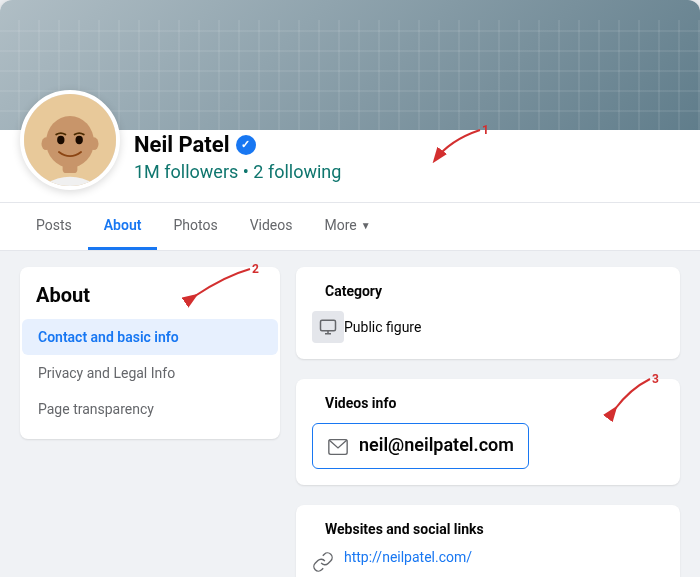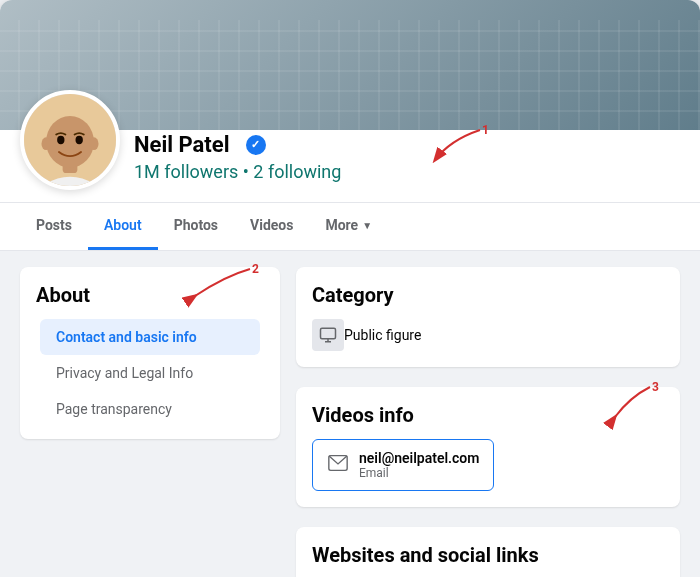--- a/index.html
+++ b/index.html
@@ -75,21 +75,21 @@
     }
     .profile-info {
       padding-bottom: 8px;
       display: flex;
       flex-direction: column;
       gap: 4px;
     }
     .profile-name-row {
       display: flex;
       align-items: center;
-      gap: 16px;
+      gap: 6px;
     }
     .profile-name {
       font-size: 22px;
       font-weight: 700;
       color: #050505;
     }
     .verified-icon {
       width: 20px;
       height: 20px;
       background: #1877f2;
@@ -110,21 +110,21 @@
       display: flex;
       align-items: center;
       padding: 0 20px;
       background: #fff;
       border-bottom: 1px solid #e4e6eb;
       gap: 0;
     }
     .nav-tab {
       padding: 14px 16px;
       font-size: 14px;
-      font-weight: 700;
+      font-weight: 400;
       color: #65676b;
       cursor: pointer;
       border-bottom: 3px solid transparent;
       position: relative;
     }
     .nav-tab.active {
       color: #1877f2;
       border-bottom: 3px solid #1877f2;
       font-weight: 600;
     }
@@ -160,21 +160,21 @@
       font-weight: 700;
       color: #050505;
       padding: 4px 16px 12px 16px;
     }
     .sidebar-item {
       padding: 10px 16px;
       font-size: 14px;
       color: #65676b;
       cursor: pointer;
       border-radius: 6px;
-      margin: 0 20px;
+      margin: 0 2px;
     }
     .sidebar-item.active {
       background: #e7f0fe;
       color: #1877f2;
       font-weight: 600;
     }
     
     .right-content {
       flex: 1;
       padding-left: 16px;
@@ -182,24 +182,25 @@
       flex-direction: column;
       gap: 20px;
     }
     .content-section {
       background: #fff;
       border-radius: 8px;
       padding: 16px;
       box-shadow: 0 1px 2px rgba(0,0,0,0.1);
     }
     .section-title {
-      font-size: 20px;
+      font-size: 14px;
       font-weight: 700;
       color: #050505;
       margin-bottom: 12px;
+      margin-left: 13px;
     }
     .category-row {
       display: flex;
       align-items: center;
     }
     .category-icon {
       width: 32px;
       height: 32px;
       background: #e4e6eb;
       border-radius: 4px;
@@ -225,21 +226,21 @@
       min-width: 180px;
     }
     .email-icon {
       width: 22px;
       height: 22px;
       color: #65676b;
       flex-shrink: 0;
       margin-top: 2px;
     }
     .contact-detail-email {
-      font-size: 14px;
+      font-size: 18px;
       font-weight: 600;
       color: #050505;
     }
     .contact-detail-label {
       font-size: 12px;
       color: #65676b;
     }
     .website-row {
       display: flex;
       align-items: flex-start;
@@ -349,21 +350,20 @@
 
       <div class="content-section" style="position:relative;">
         <div class="section-title">Videos info</div>
         <div class="contact-info-box">
           <svg class="email-icon" viewBox="0 0 24 24" fill="none" stroke="#65676b" stroke-width="1.5">
             <rect x="2" y="4" width="20" height="16" rx="2"></rect>
             <path d="M2 4l10 9 10-9"></path>
           </svg>
           <div>
             <div class="contact-detail-email">neil@neilpatel.com</div>
-            <div class="contact-detail-label">Email</div>
           </div>
         </div>
 
         <svg style="position:absolute;top:-10px;right:20px;width:80px;height:50px;overflow:visible;pointer-events:none;">
           <defs>
             <marker id="arrowhead3" markerWidth="8" markerHeight="6" refX="2" refY="3" orient="auto">
               <polygon points="8 0, 0 3, 8 6" fill="#d32f2f"></polygon>
             </marker>
           </defs>
           <path d="M70,10 Q50,20 35,40" stroke="#d32f2f" stroke-width="2" fill="none" marker-end="url(#arrowhead3)"></path>

